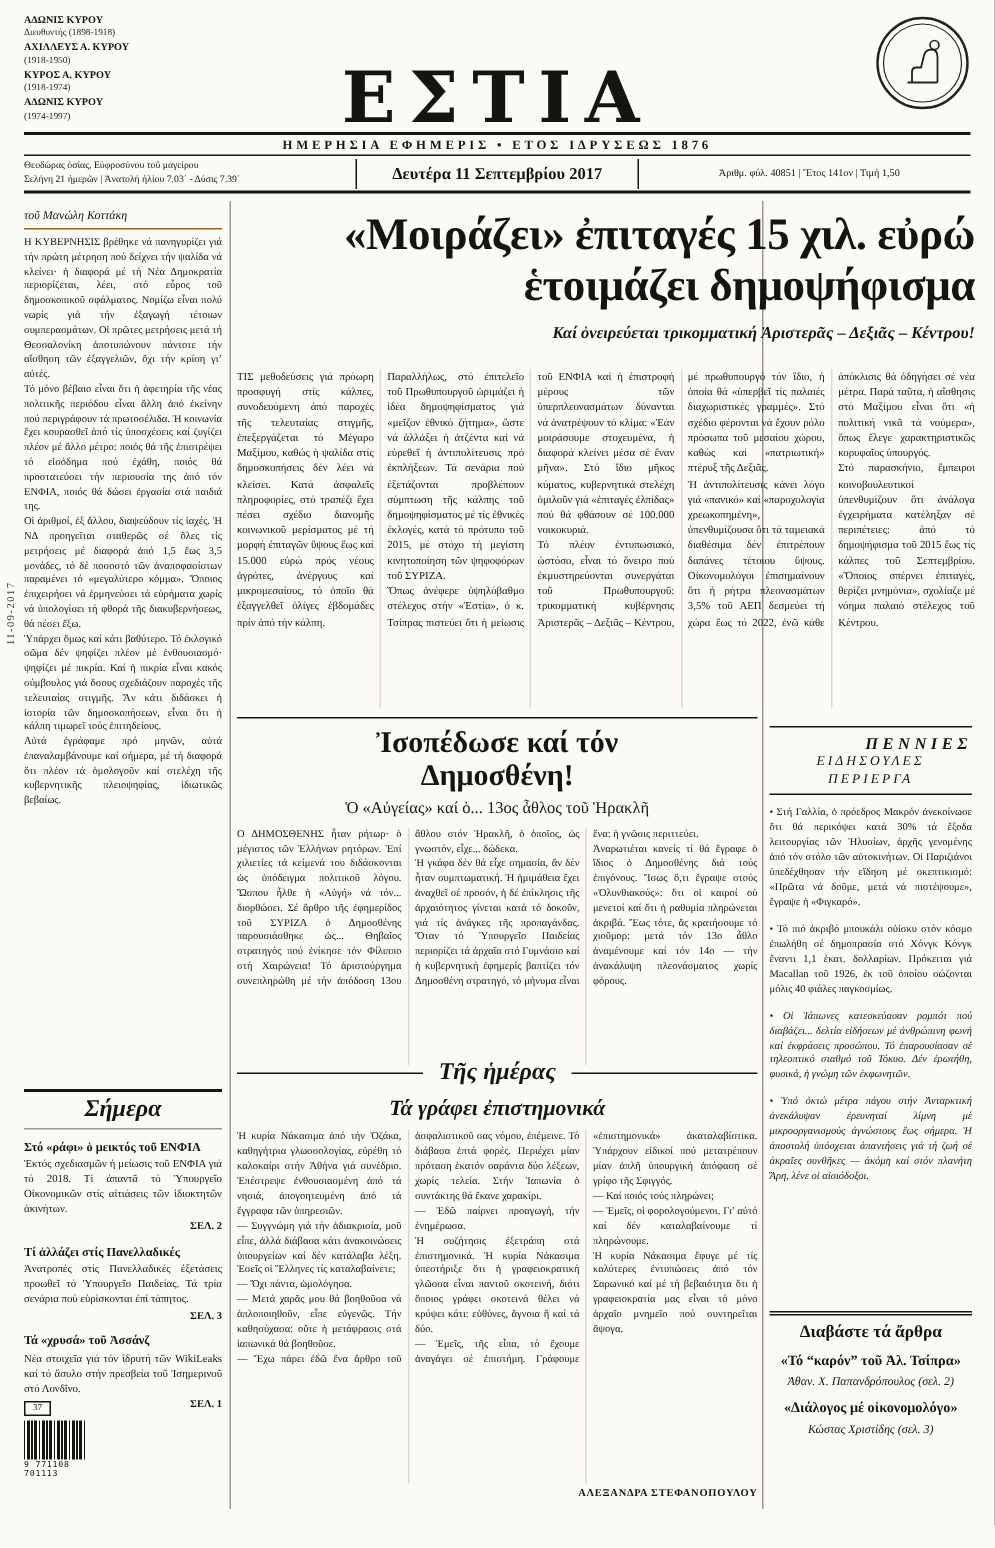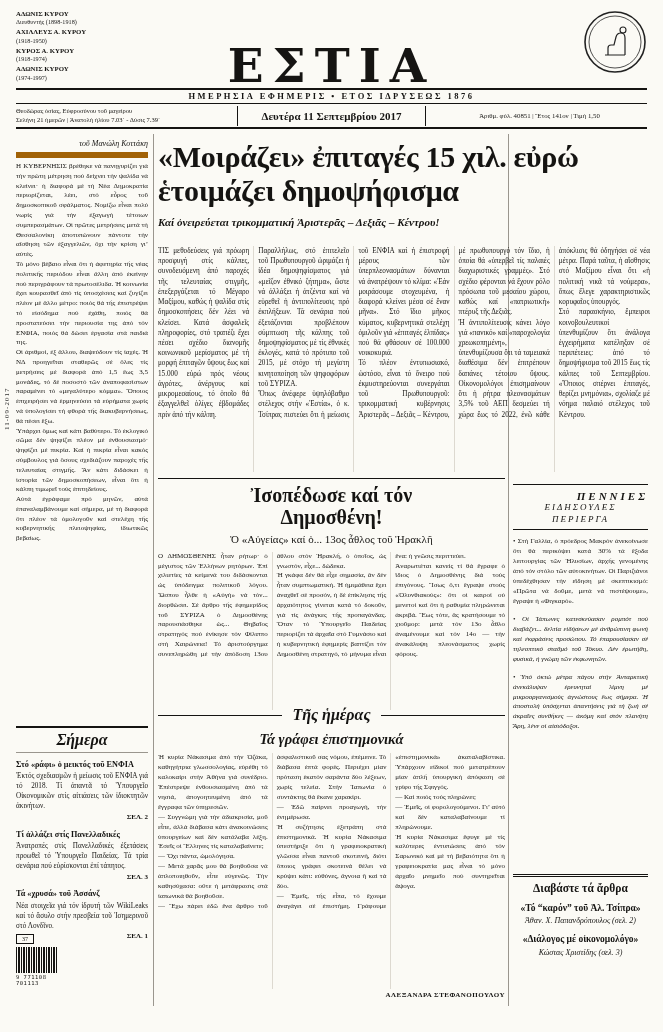--- a/index.html
+++ b/index.html
@@ -36,25 +36,25 @@
   .dl-center{ flex:1; text-align:center; font-size:11px; font-weight:bold;
     border-left:1px solid #151412; border-right:1px solid #151412; padding:4px 4px; }
   .dl-right { flex:1.2; font-size:6.8px; text-align:center; padding:2px 0 2px 6px; }
   
   .vrule { position:absolute; width:1px; background:#9a968e; top:134px; bottom:26px; }
   .vrule-left { left:153px; } .vrule-right { left:508px; }
   
   .opinion { position:absolute; left:16px; top:136px; width:132px; }
   .opinion-title { border-top:2px solid #151412; border-bottom:1px solid #151412;
     font-size:14.5px; font-weight:bold; text-align:center; line-height:1.12; padding:4px 2px; }
-  .opinion-byline { text-align:right; font-style:italic; font-size:8px; padding:3px 0 4px; border-bottom:6px solid #a16207; margin-bottom:4px; }
+  .opinion-byline { text-align:left; font-style:italic; font-size:8px; padding:3px 0 4px; border-bottom:1px solid #a16207; margin-bottom:4px; }
   .body-text { font-size:7px; line-height:1.4; text-align:justify; white-space:pre-line; overflow:hidden; }
   .opinion-body { height:512px; }
   
-  .lead-head { position:absolute; left:158px; top:140px; width:492px; text-align:left; }
+  .lead-head { position:absolute; left:158px; top:140px; width:492px; text-align:right; }
   .lead-headline { font-size:30px; font-weight:bold; line-height:1.12; white-space:pre-line; letter-spacing:-0.3px; }
   .lead-subhead { font-size:11px; font-weight:bold; font-style:italic; margin-top:9px; }
   .lead-body { position:absolute; left:158px; top:246px; width:492px; height:226px;
     column-count:5; column-gap:9px; column-rule:1px solid #ddd9d0;
     font-size:7.2px; line-height:1.42; }
   .hrule-mid { position:absolute; left:158px; width:347px; top:478px; height:1px; background:#151412; }
   
   .second { position:absolute; left:158px; top:484px; width:347px; }
   .second-headline { font-size:20px; font-weight:bold; text-align:center; line-height:1.12; max-width:240px; margin:0 auto; }
   .second-subhead { font-size:11px; text-align:center; margin-top:4px; }
@@ -198,20 +198,21 @@
   </div>
 
   <div class="pennies">
     <div class="pennies-head">
       <div class="l1">ΠΕΝΝΙΕΣ</div>
       <div class="l2">ΕΙΔΗΣΟΥΛΕΣ</div>
       <div class="l3">ΠΕΡΙΕΡΓΑ</div>
     </div>
     <div class="pennies-items">
       <div class="pennies-item">• Στή Γαλλία, ὁ πρόεδρος Μακρόν ἀνεκοίνωσε ὅτι θά περικόψει κατά 30% τά ἔξοδα λειτουργίας τῶν Ἠλυσίων, ἀρχῆς γενομένης ἀπό τόν στόλο τῶν αὐτοκινήτων. Οἱ Παριζιάνοι ὑπεδέχθησαν τήν εἴδηση μέ σκεπτικισμό: «Πρῶτα νά δοῦμε, μετά νά πιστέψουμε», ἔγραψε ἡ «Φιγκαρό».</div>
+      <div class="pennies-item">• Τό πιό ἀκριβό μπουκάλι οὐίσκυ στόν κόσμο ἐπωλήθη σέ δημοπρασία στό Χόνγκ Κόνγκ ἔναντι 1,1 ἑκατ. δολλαρίων. Πρόκειται γιά Macallan τοῦ 1926, ἐκ τοῦ ὁποίου σώζονται μόλις 40 φιάλες παγκοσμίως.</div>
       <div class="pennies-item it">• Οἱ Ἰάπωνες κατεσκεύασαν ρομπότ πού διαβάζει... δελτία εἰδήσεων μέ ἀνθρώπινη φωνή καί ἐκφράσεις προσώπου. Τό ἐπαρουσίασαν σέ τηλεοπτικό σταθμό τοῦ Τόκυο. Δέν ἐρωτήθη, φυσικά, ἡ γνώμη τῶν ἐκφωνητῶν.</div>
       <div class="pennies-item it">• Ὑπό ὀκτώ μέτρα πάγου στήν Ἀνταρκτική ἀνεκάλυψαν ἐρευνηταί λίμνη μέ μικροοργανισμούς ἀγνώστους ἕως σήμερα. Ἡ ἀποστολή ὑπόσχεται ἀπαντήσεις γιά τή ζωή σέ ἀκραῖες συνθῆκες — ἀκόμη καί στόν πλανήτη Ἄρη, λένε οἱ αἰσιόδοξοι.</div>
     </div>
   </div>
 
   <div class="simera">
     <div class="simera-title">Σήμερα</div>
     <div class="simera-item">
       <div class="simera-item-title">Στό «ράφι» ὁ μεικτός τοῦ ΕΝΦΙΑ</div>
       <div>Ἐκτός σχεδιασμῶν ἡ μείωσις τοῦ ΕΝΦΙΑ γιά τό 2018. Τί ἀπαντᾶ τό Ὑπουργεῖο Οἰκονομικῶν στίς αἰτιάσεις τῶν ἰδιοκτητῶν ἀκινήτων.</div>

